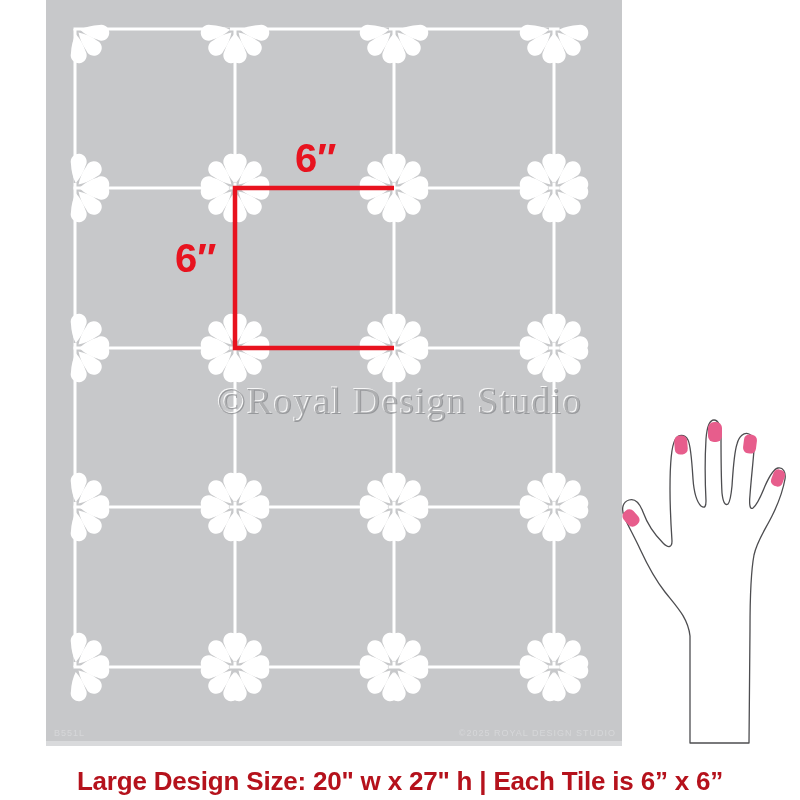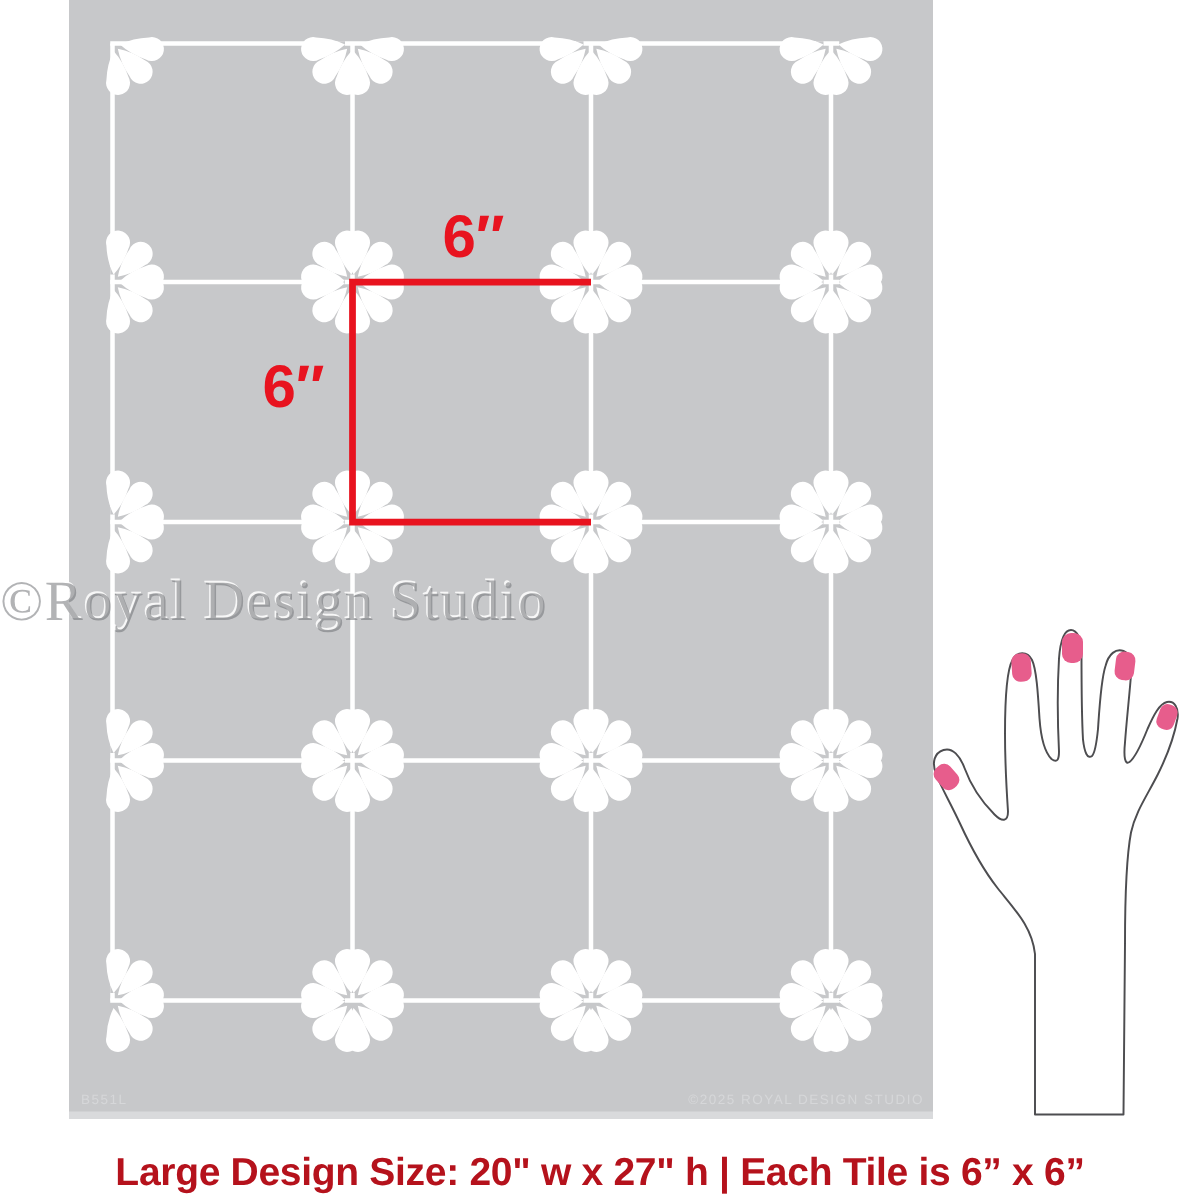--- a/index.html
+++ b/index.html
@@ -10,21 +10,21 @@
   }
   .sheet{position:absolute;left:46px;top:0;width:576px;height:746px}
   #stencil-svg{position:absolute;left:0;top:0;width:576px;height:746px;display:block}
   .sheet-label{
     position:absolute;bottom:8px;font-size:9px;letter-spacing:1px;
     color:#d6d7d9;white-space:nowrap;
   }
   .sheet-label.sku{left:8px}
   .sheet-label.copy{right:6px}
   .watermark{
-    position:absolute;left:0;top:379px;width:100%;text-align:left;
+    position:absolute;left:0;top:379px;width:100%;text-align:center;
     font-family:"Liberation Serif",serif;font-size:38px;letter-spacing:1px;
     color:rgba(108,110,114,0.52);
     text-shadow:-1px -1px 0 rgba(255,255,255,0.85);
     pointer-events:none;white-space:nowrap;
   }
   .dim{position:absolute;font-size:40px;font-weight:700;line-height:1;white-space:nowrap}
   .dim-w{left:295px;top:138px}
   .dim-h{left:175px;top:238px}
   .hand{position:absolute;left:620px;top:412px;width:180px;height:334px}
   .caption{

